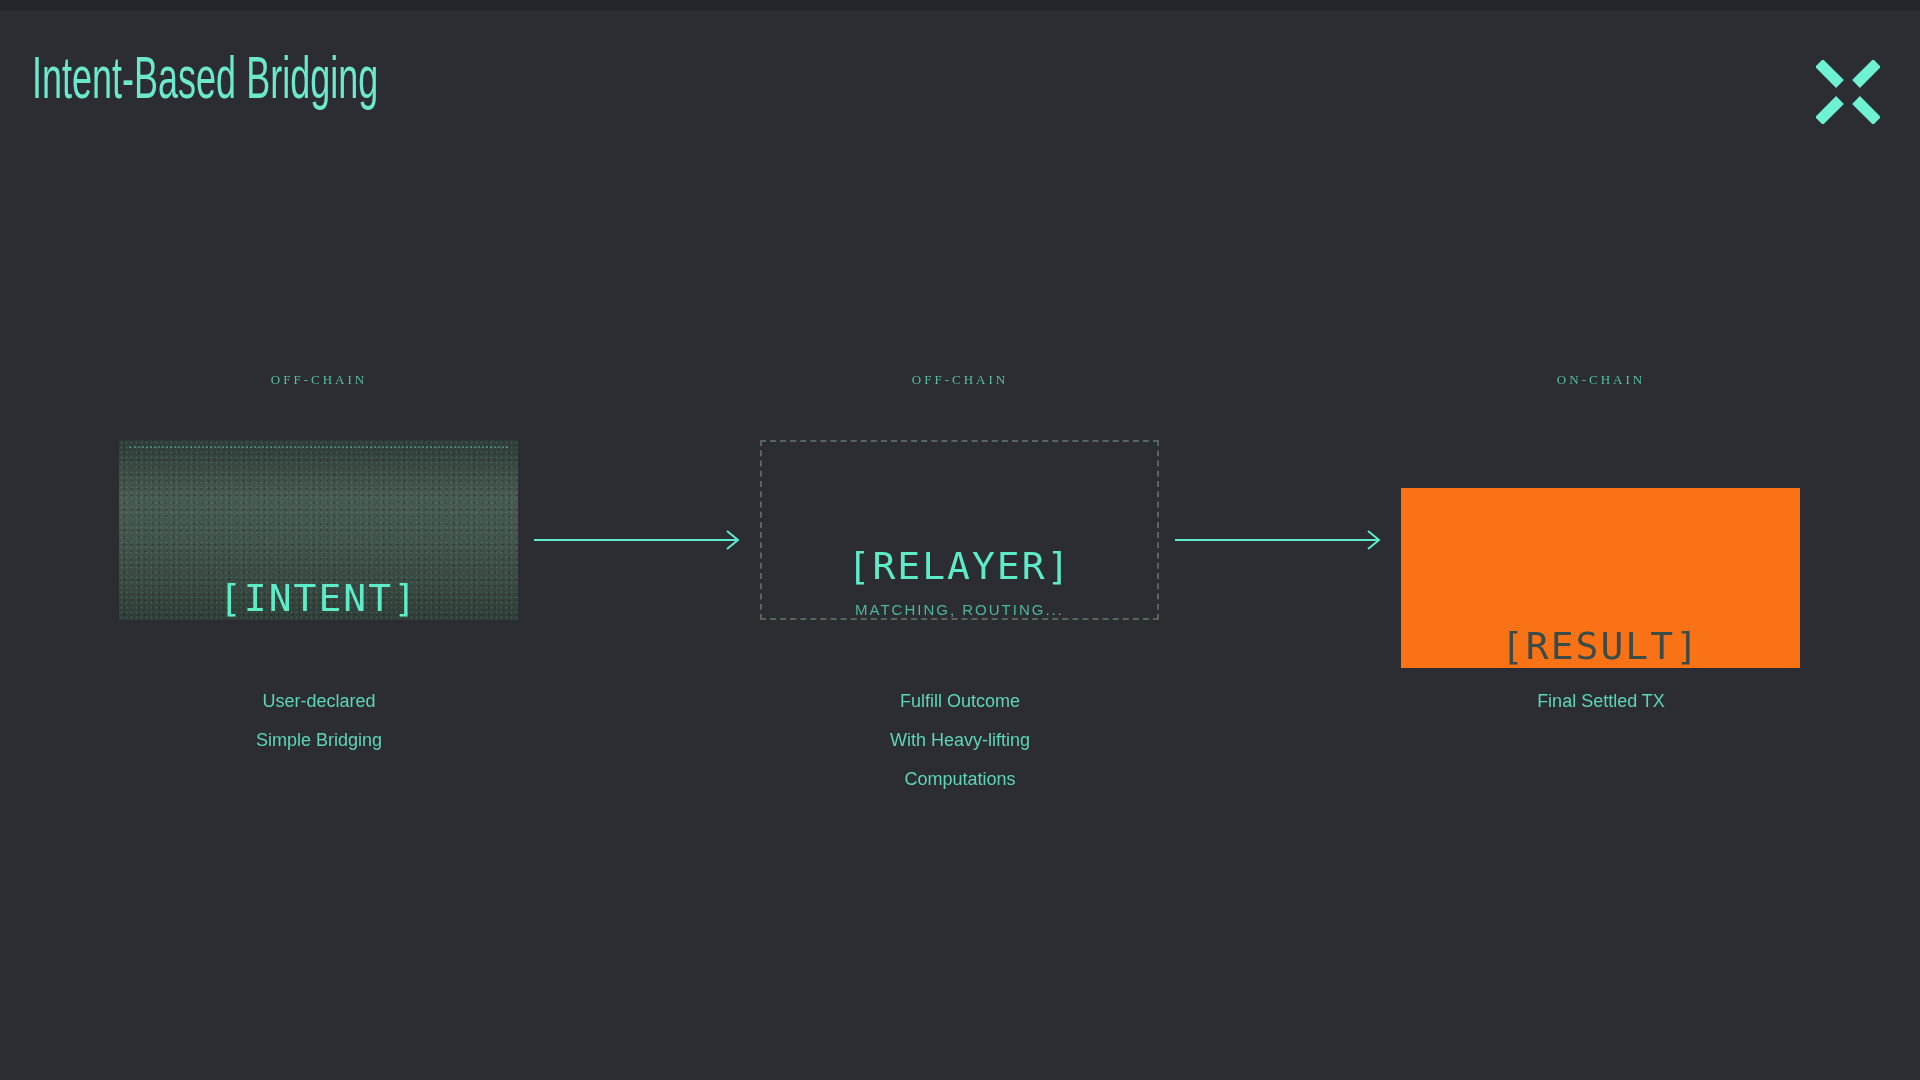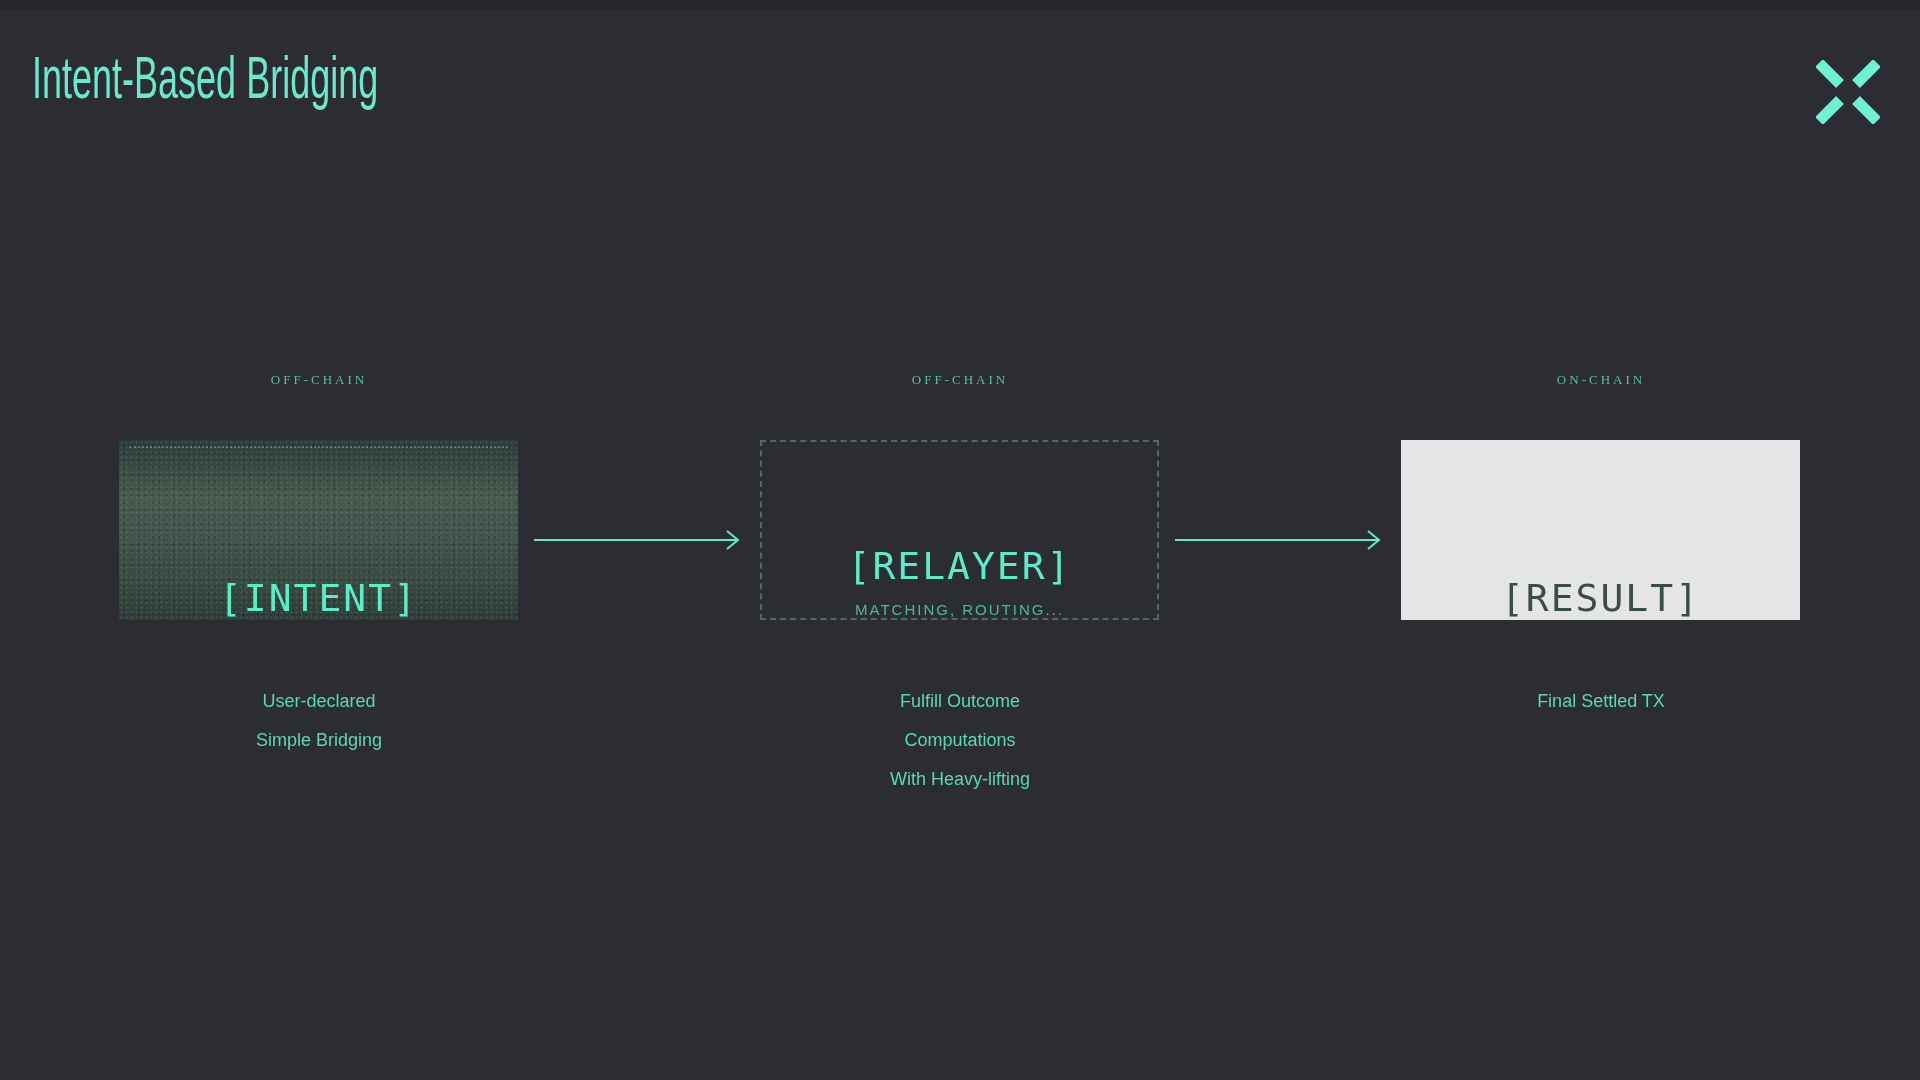--- a/index.html
+++ b/index.html
@@ -84,21 +84,21 @@
     padding-top: 14px;
   }
   .box-sublabel {
     margin-top: 13px;
     font-family: Liberation Sans, sans-serif;
     font-size: 15px;
     letter-spacing: 2px;
     color: #4db89c;
     white-space: nowrap;
   }
-  .box--solid { background: #e5e5e5; }
+  .box--solid { background: #f97316; margin-top: 48px; }
   .box--solid .box-label { color: #3a4c49; }
   .caption {
     position: absolute;
     top: 682px;
     width: 400px;
     text-align: center;
     font-size: 18px;
     line-height: 39px;
     color: #5cd6b6;
   }
@@ -147,22 +147,22 @@
     </svg>
   </div>
 
   <div class="chain-label" style="left:760px">OFF-CHAIN</div>
   <div class="box box--dashed" style="left:760px">
     <div class="box-label">[RELAYER]</div>
     <div class="box-sublabel">MATCHING, ROUTING...</div>
   </div>
   <div class="caption" style="left:760px">
     <div>Fulfill Outcome</div>
+    <div>With Heavy-lifting</div>
     <div>Computations</div>
-    <div>With Heavy-lifting</div>
   </div>
 
   <div class="arrow" style="left:1175px">
     <svg width="212" height="24" viewBox="0 0 212 24">
       <path d="M0 12 H203" stroke="#5eeccd" stroke-width="2" fill="none"></path>
       <path d="M193 3 L204 12 L193 21" stroke="#5eeccd" stroke-width="2" fill="none"></path>
     </svg>
   </div>
 
   <div class="chain-label" style="left:1401px">ON-CHAIN</div>

